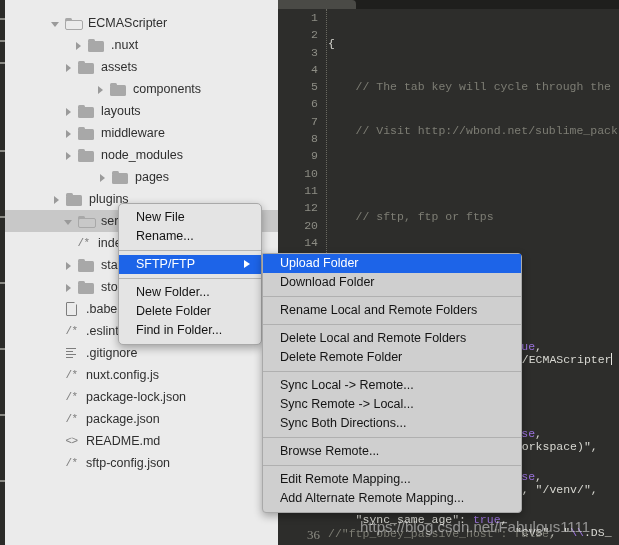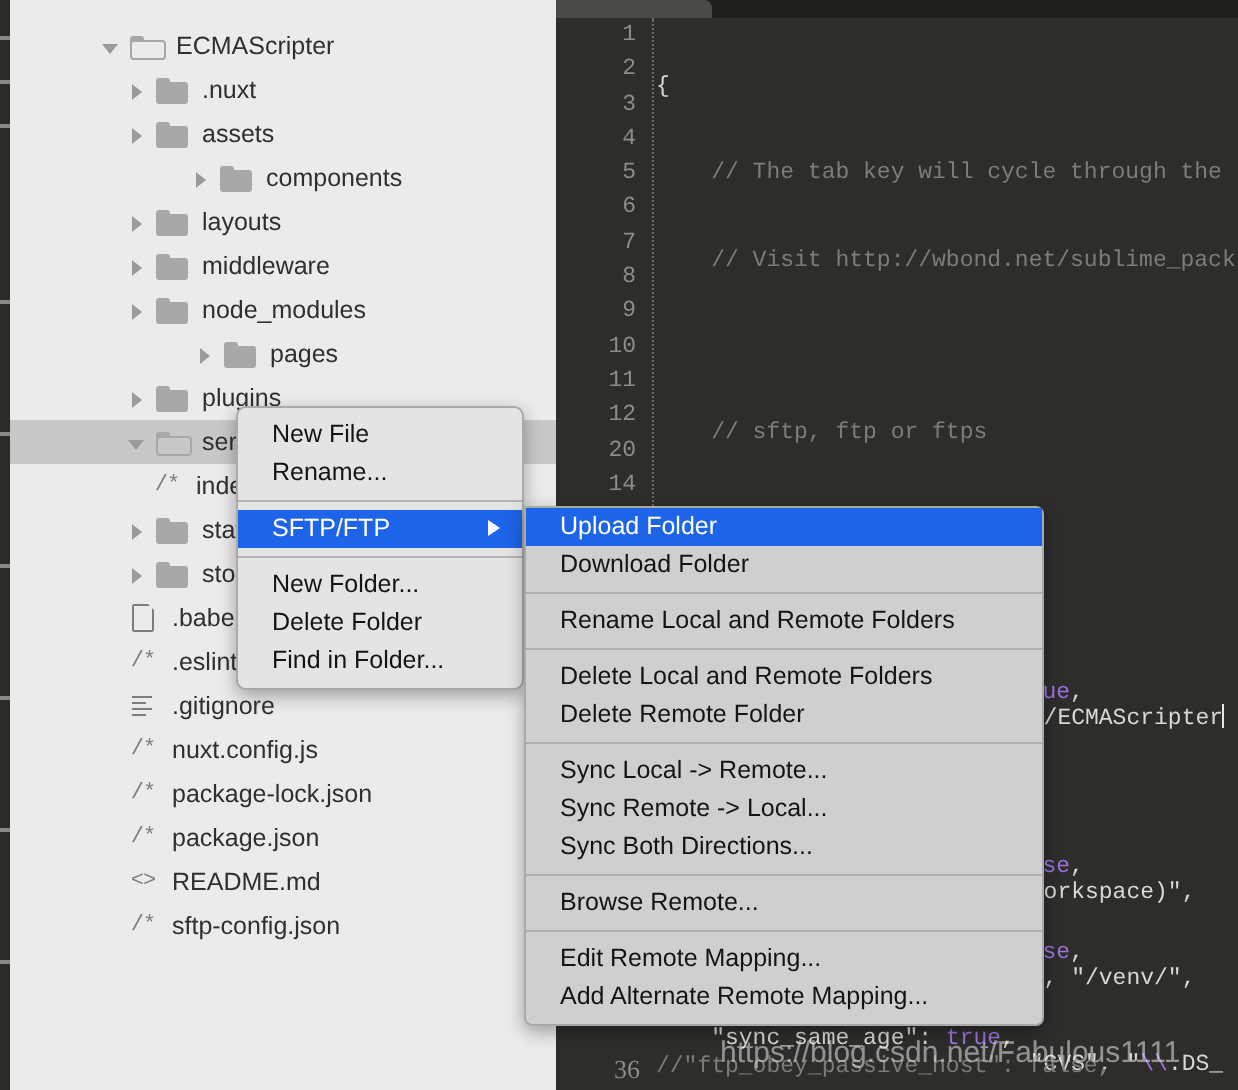--- a/index.html
+++ b/index.html
@@ -379,21 +379,21 @@
     <div class="tree-row" style="padding-left:45px;margin-top:12px;">
       <span class="twisty open"></span>
       <span class="folder-icon open-folder" style="margin-left:4px;">
         <span class="tab"></span>
           <span class="body"></span>
       </span>
       <span class="tree-label">ECMAScripter</span>
     </div>
 
     <div id="tree-items">
-        <div class="tree-row" style="padding-left: 58px;">
+        <div class="tree-row" style="padding-left: 58px; margin-left: 10px;">
           <span class="twisty closed"></span>
           <span class="folder-icon" style="margin-left: 4px;">
             <span class="tab"></span>
             <span class="body"></span>
           </span>
           <span class="tree-label">.nuxt</span>
         </div>
         <div class="tree-row" style="padding-left: 58px;">
           <span class="twisty closed"></span>
           <span class="folder-icon" style="margin-left: 4px;">
@@ -435,21 +435,21 @@
           <span class="tree-label">node_modules</span>
         </div>
         <div class="tree-row" style="padding-left: 92px;">
           <span class="twisty closed"></span>
           <span class="folder-icon" style="margin-left: 4px;">
             <span class="tab"></span>
             <span class="body"></span>
           </span>
           <span class="tree-label">pages</span>
         </div>
-        <div class="tree-row" style="padding-left: 58px;">
+        <div class="tree-row" style="padding-left: 46px;">
           <span class="twisty closed"></span>
           <span class="folder-icon" style="margin-left: 4px;">
             <span class="tab"></span>
             <span class="body"></span>
           </span>
           <span class="tree-label">plugins</span>
         </div>
         <div class="tree-row selected" style="padding-left: 58px;">
           <span class="twisty open"></span>
           <span class="folder-icon open-folder" style="margin-left: 4px;">

